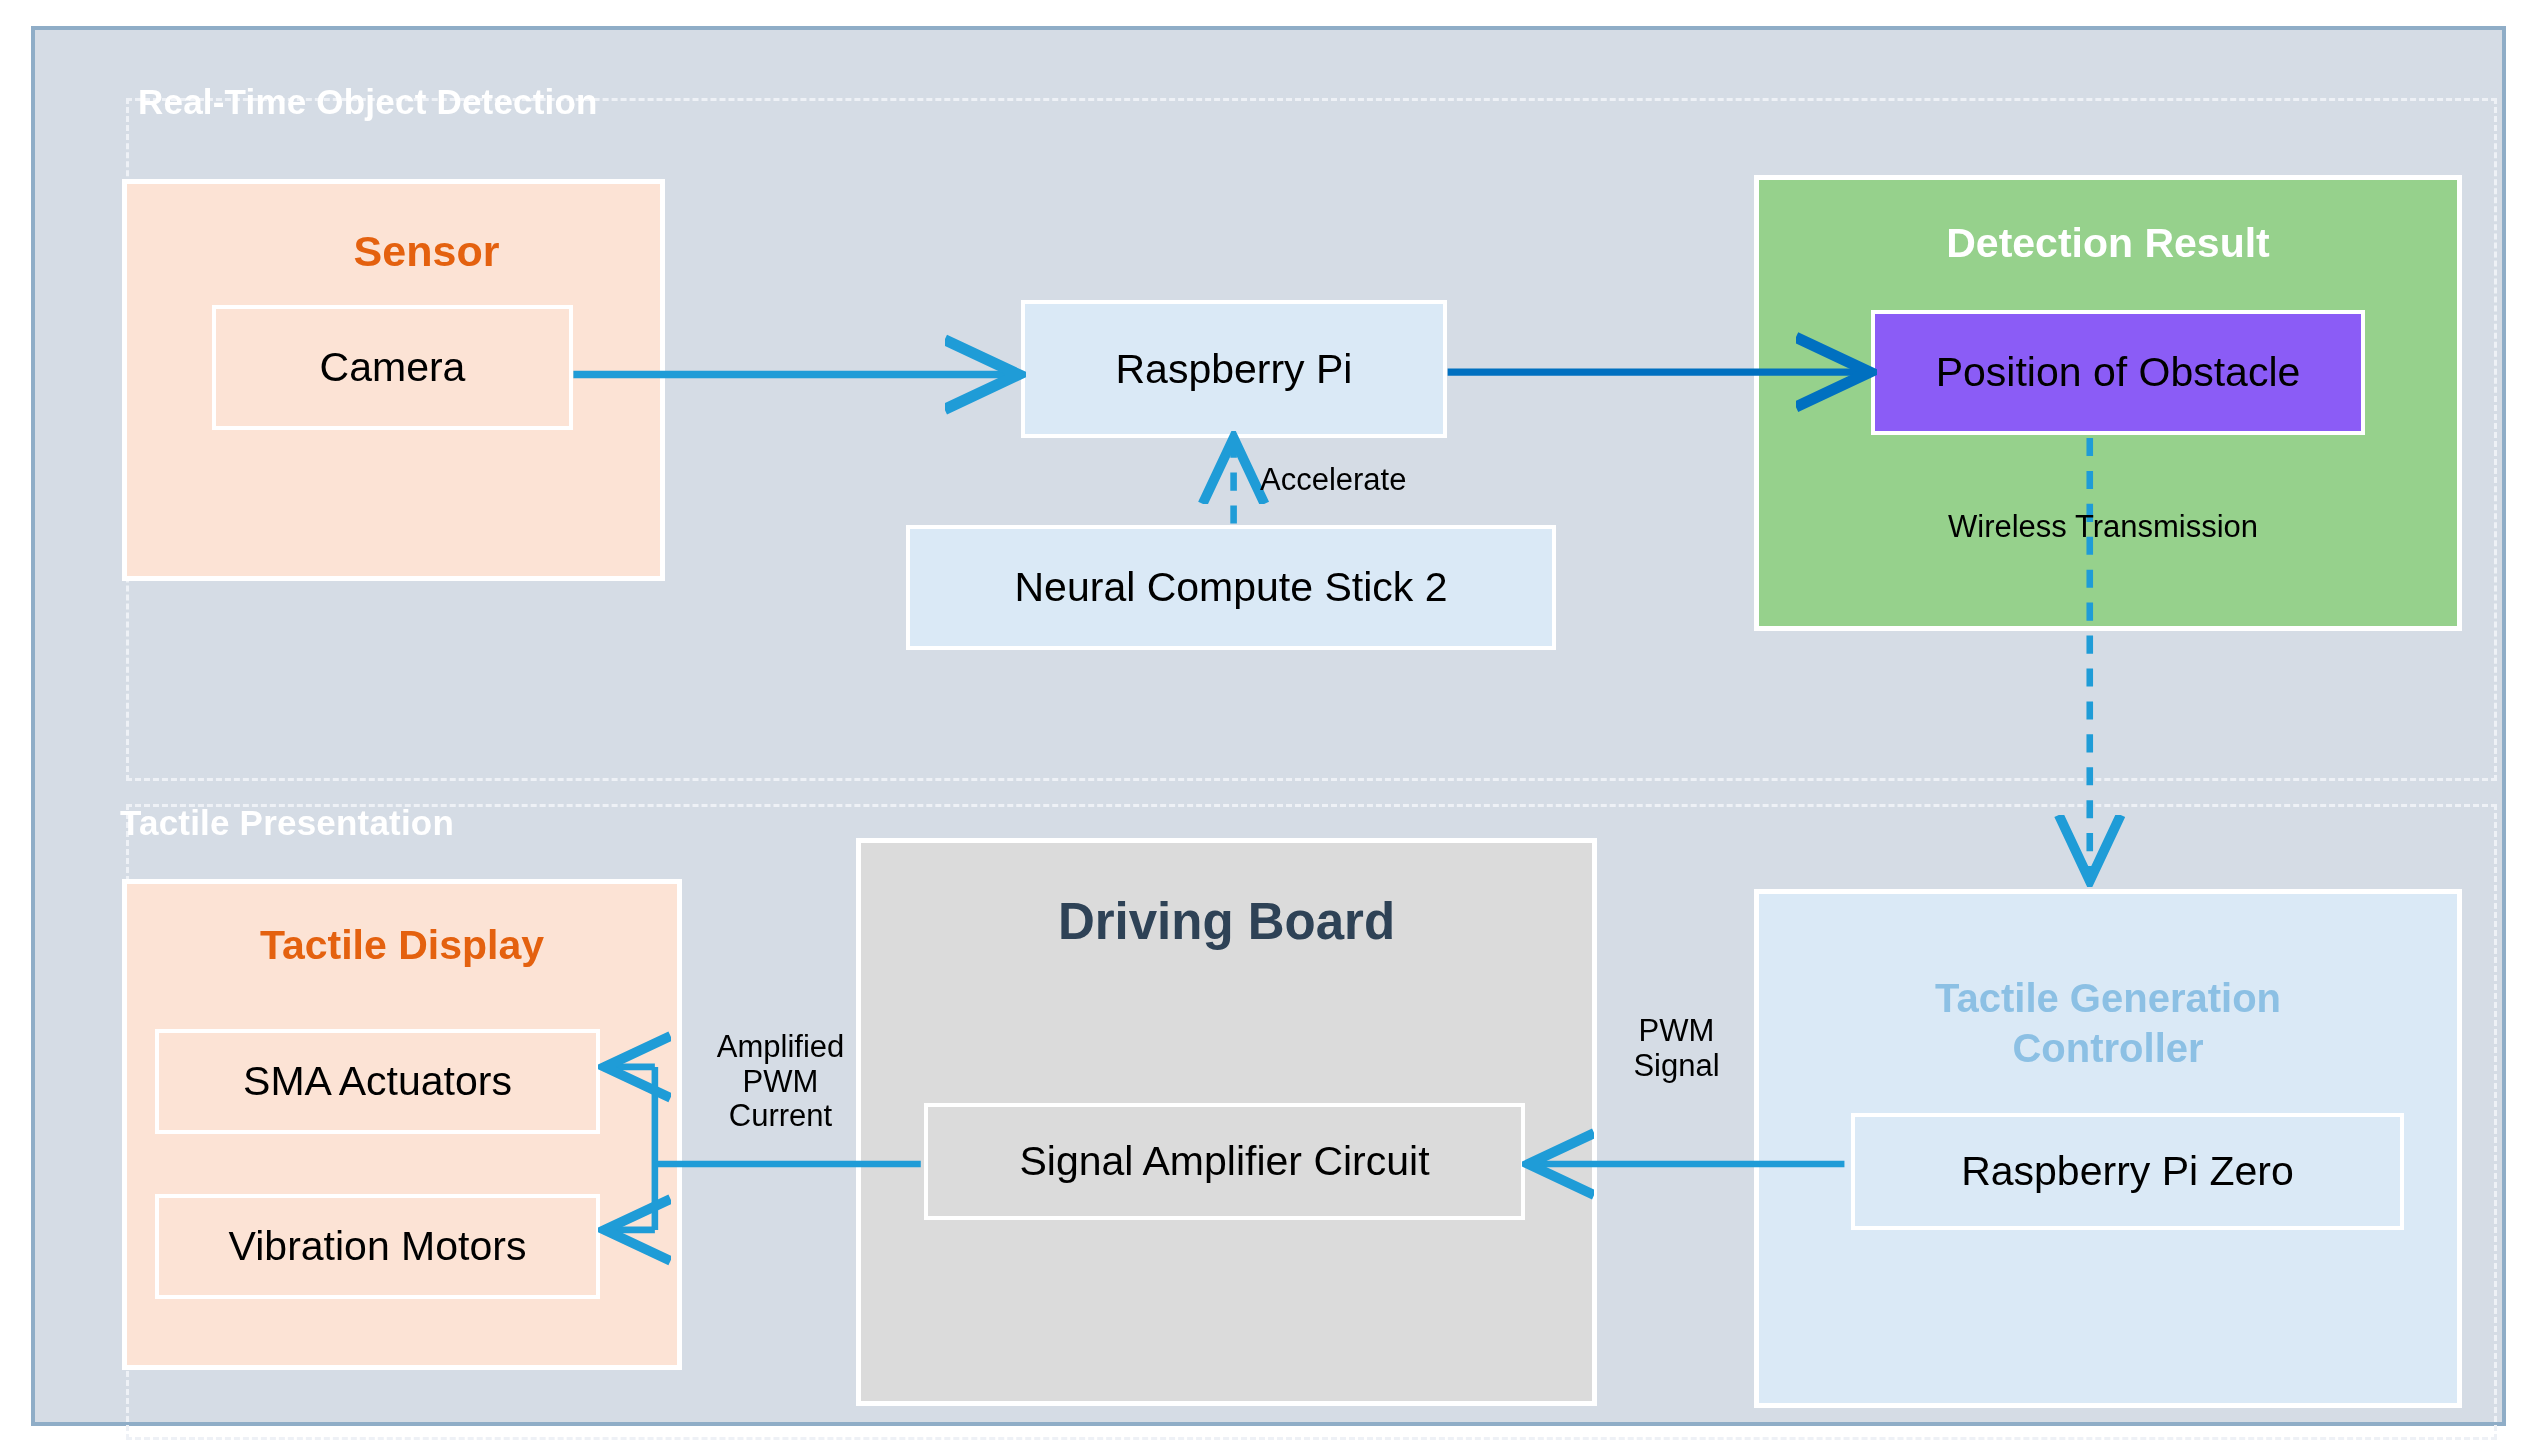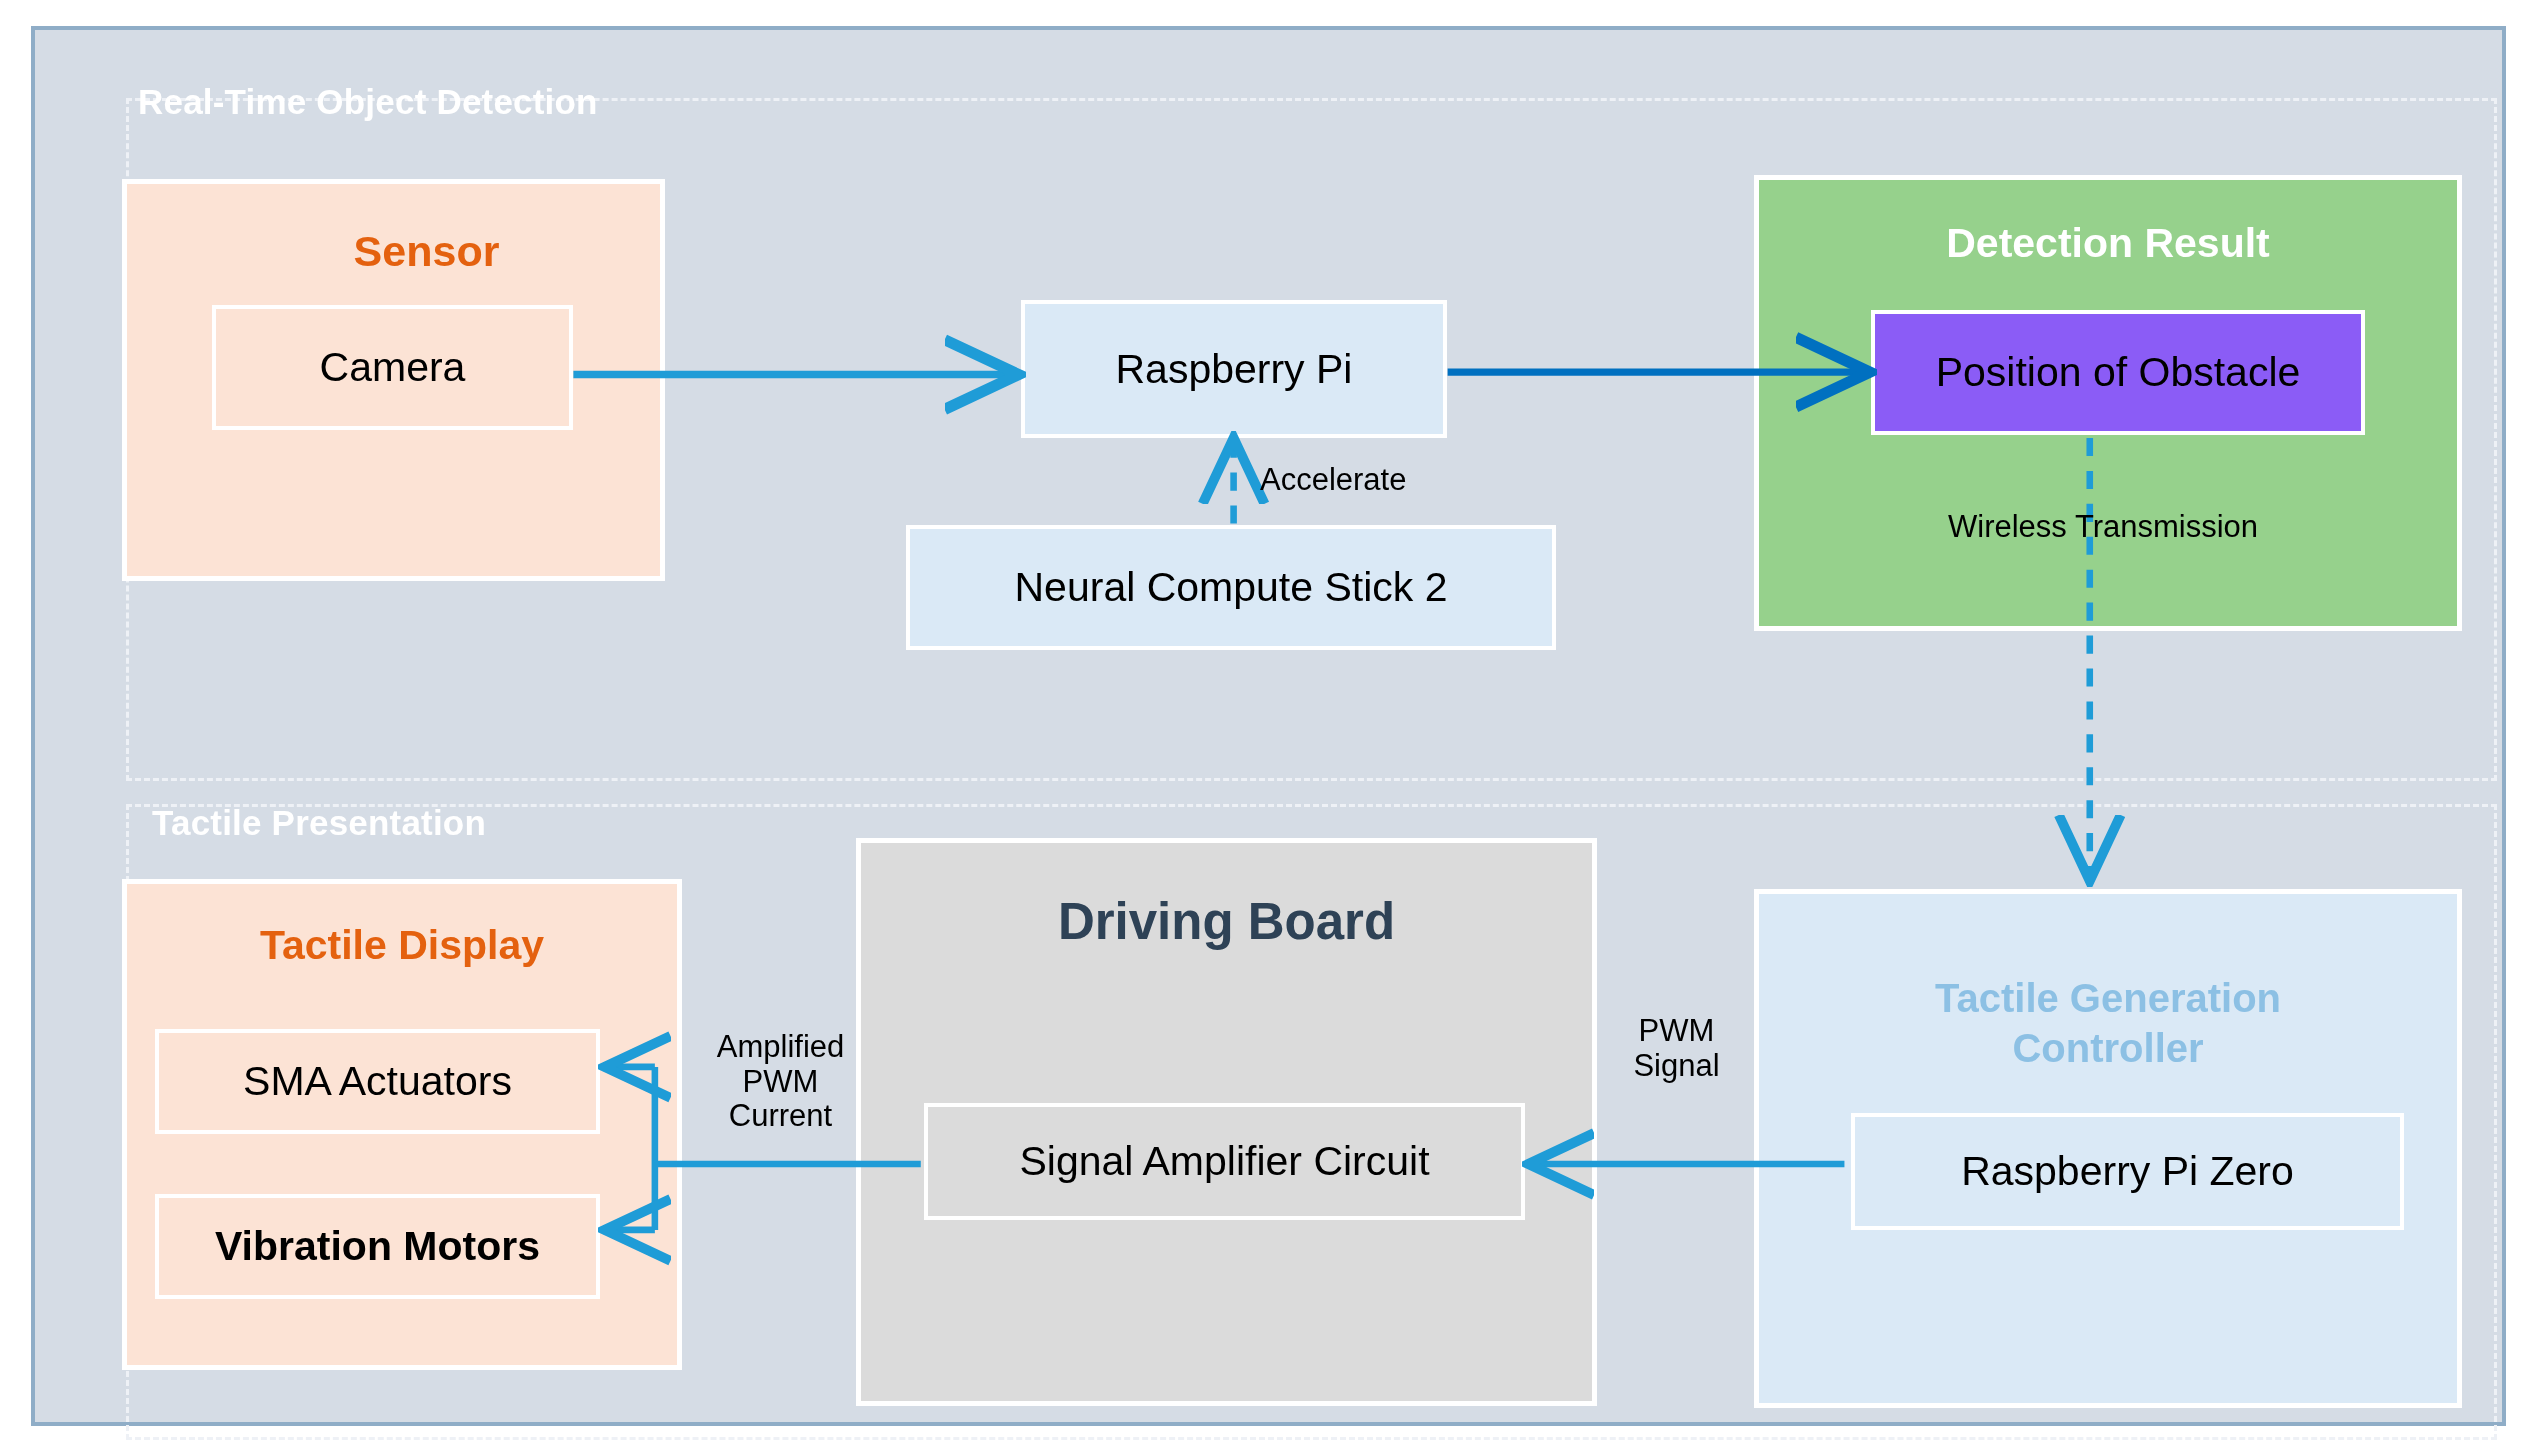--- a/index.html
+++ b/index.html
@@ -39,21 +39,21 @@
 
   .group-title {
     position: absolute;
     color: #ffffff;
     font-weight: bold;
     font-size: 35px;
     letter-spacing: 0.2px;
     white-space: nowrap;
   }
   .group-title-top    { left: 138px; top: 82px; }
-  .group-title-bottom { left: 152px; top: 803px; }
+  .group-title-bottom { left: 120px; top: 803px; }
 
   
   .region {
     position: absolute;
     border: 5.8px solid #ffffff;
     box-sizing: border-box;
   }
   .region-title {
     position: absolute;
     width: 100%;
@@ -97,21 +97,21 @@
     color: #000000;
     font-size: 41px;
     font-weight: normal;
     white-space: nowrap;
   }
   .node-camera   { left: 212px;  top: 305px;  width: 361px;  height: 125px; background: #fce3d5; }
   .node-rpi      { left: 1021px; top: 300px;  width: 426px;  height: 138px; background: #dae9f6; }
   .node-ncs2     { left: 906px; top: 525px;  width: 650px;  height: 125px; background: #dae9f6; }
   .node-position { left: 1871px; top: 310px;  width: 494px;  height: 125px; background: #8b5cf6; }
   .node-sma      { left: 155px;  top: 1029px; width: 445px;  height: 105px; background: #fce3d5; }
-  .node-vibr     { left: 155px;  top: 1194px; width: 445px;  height: 105px; background: #fce3d5; font-weight: bold; }
+  .node-vibr     { left: 155px;  top: 1194px; width: 445px;  height: 105px; background: #fce3d5; }
   .node-samp     { left: 924px; top: 1103px; width: 601px;  height: 117px; background: #dbdbdb; }
   .node-rpizero  { left: 1851px; top: 1113px; width: 553px;  height: 117px; background: #dae9f6; }
 
   
   .connectors {
     position: absolute;
     left: 0; top: 0;
     width: 2538px;
     height: 1453px;
     pointer-events: none;

